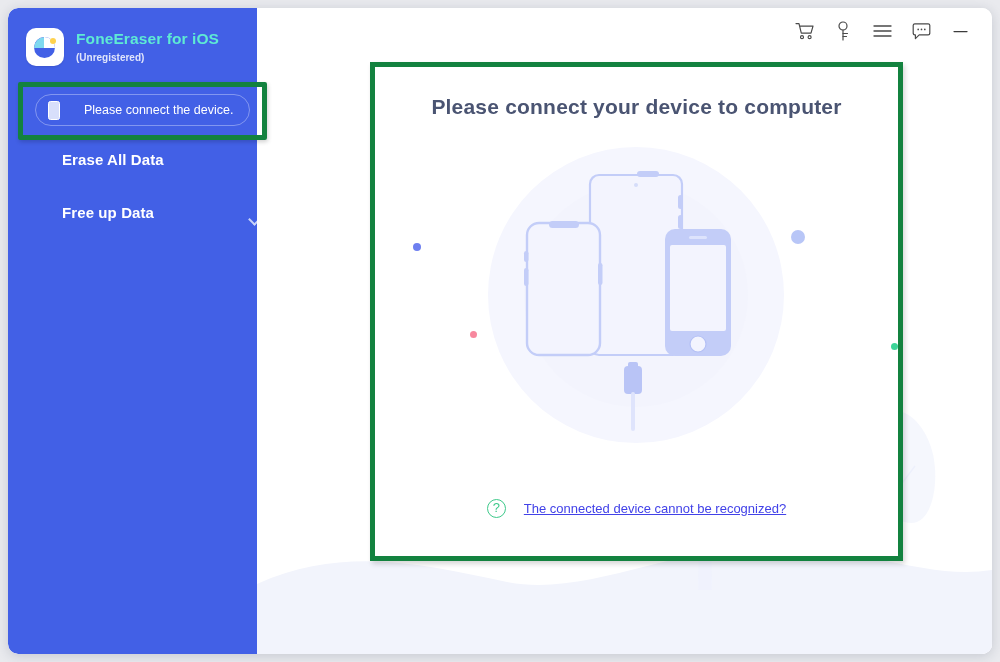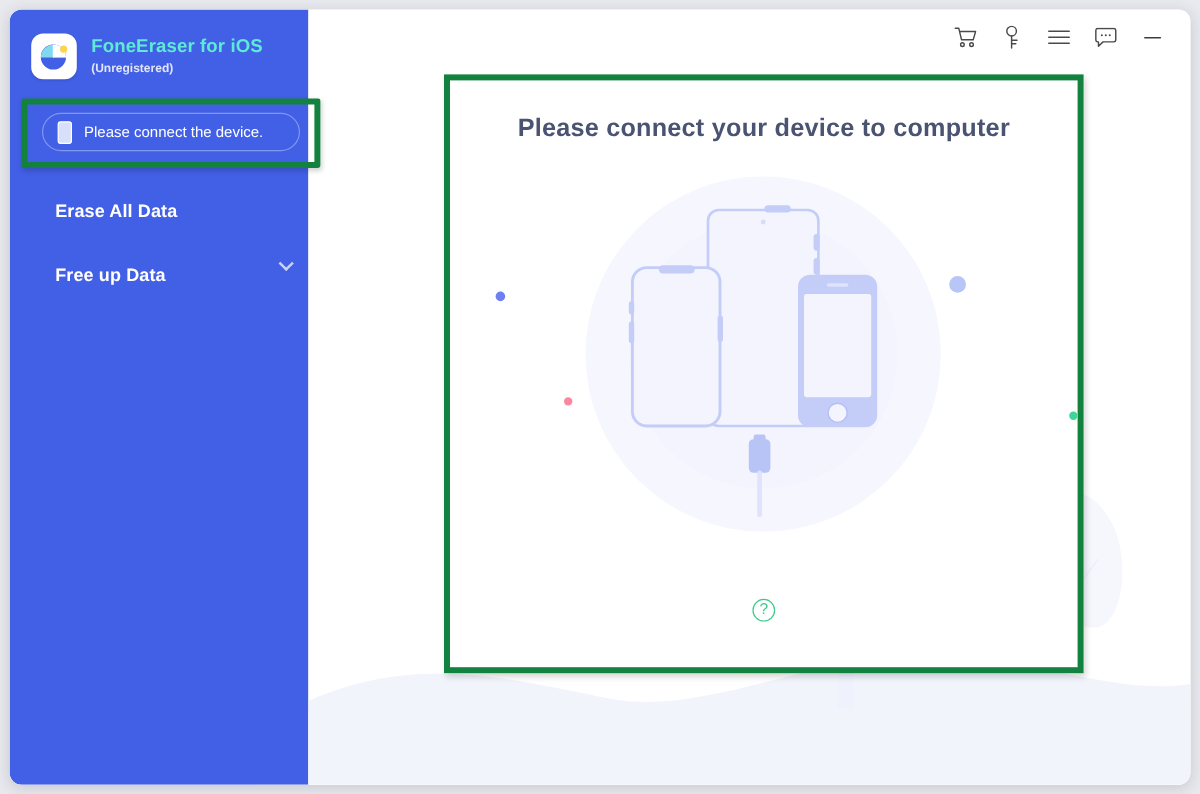--- a/index.html
+++ b/index.html
@@ -117,43 +117,44 @@
     left: 27px;
     top: 86px;
     width: 215px;
     height: 32px;
     border: 1px solid #8296f0;
     border-radius: 16px;
     display: flex;
     align-items: center;
     padding-left: 12px;
     z-index: 7;
+    gap: 14px;
   }
   #phone-icon {
     width: 12px; height: 19px;
     border: 1.6px solid #ffffff;
     border-radius: 2.5px;
     background: #d8dffb;
     flex: none;
     position: relative;
   }
   #device-pill-label {
     color: #ffffff;
     font-size: 12.5px;
     margin-left: 10px;
     white-space: nowrap;
   }
 
   .nav-item {
     position: absolute;
-    left: 0;
+    left: 16px;
     width: 249px;
     height: 34px;
     display: flex;
-    align-items: flex-end;
+    align-items: flex-start;
     cursor: pointer;
   }
   .nav-label {
     color: #ffffff;
     font-size: 15px;
     font-weight: bold;
     margin-left: 38px;
     letter-spacing: 0.1px;
   }
   #nav-erase { top: 143px; }
@@ -448,19 +449,20 @@
           </svg>
 
           <span class="deco-dot" id="dot-blue"></span>
           <span class="deco-dot" id="dot-pink"></span>
           <span class="deco-dot" id="dot-lav"></span>
           <span class="deco-dot" id="dot-green"></span>
         </div>
 
         <div id="help-row">
           <span id="help-qmark">?</span>
+          <span id="help-link">The connected device cannot be recognized?</span>
         </div>
 
       </div>
     </div>
 
   </div>
 </div>
 
 </body></html>

